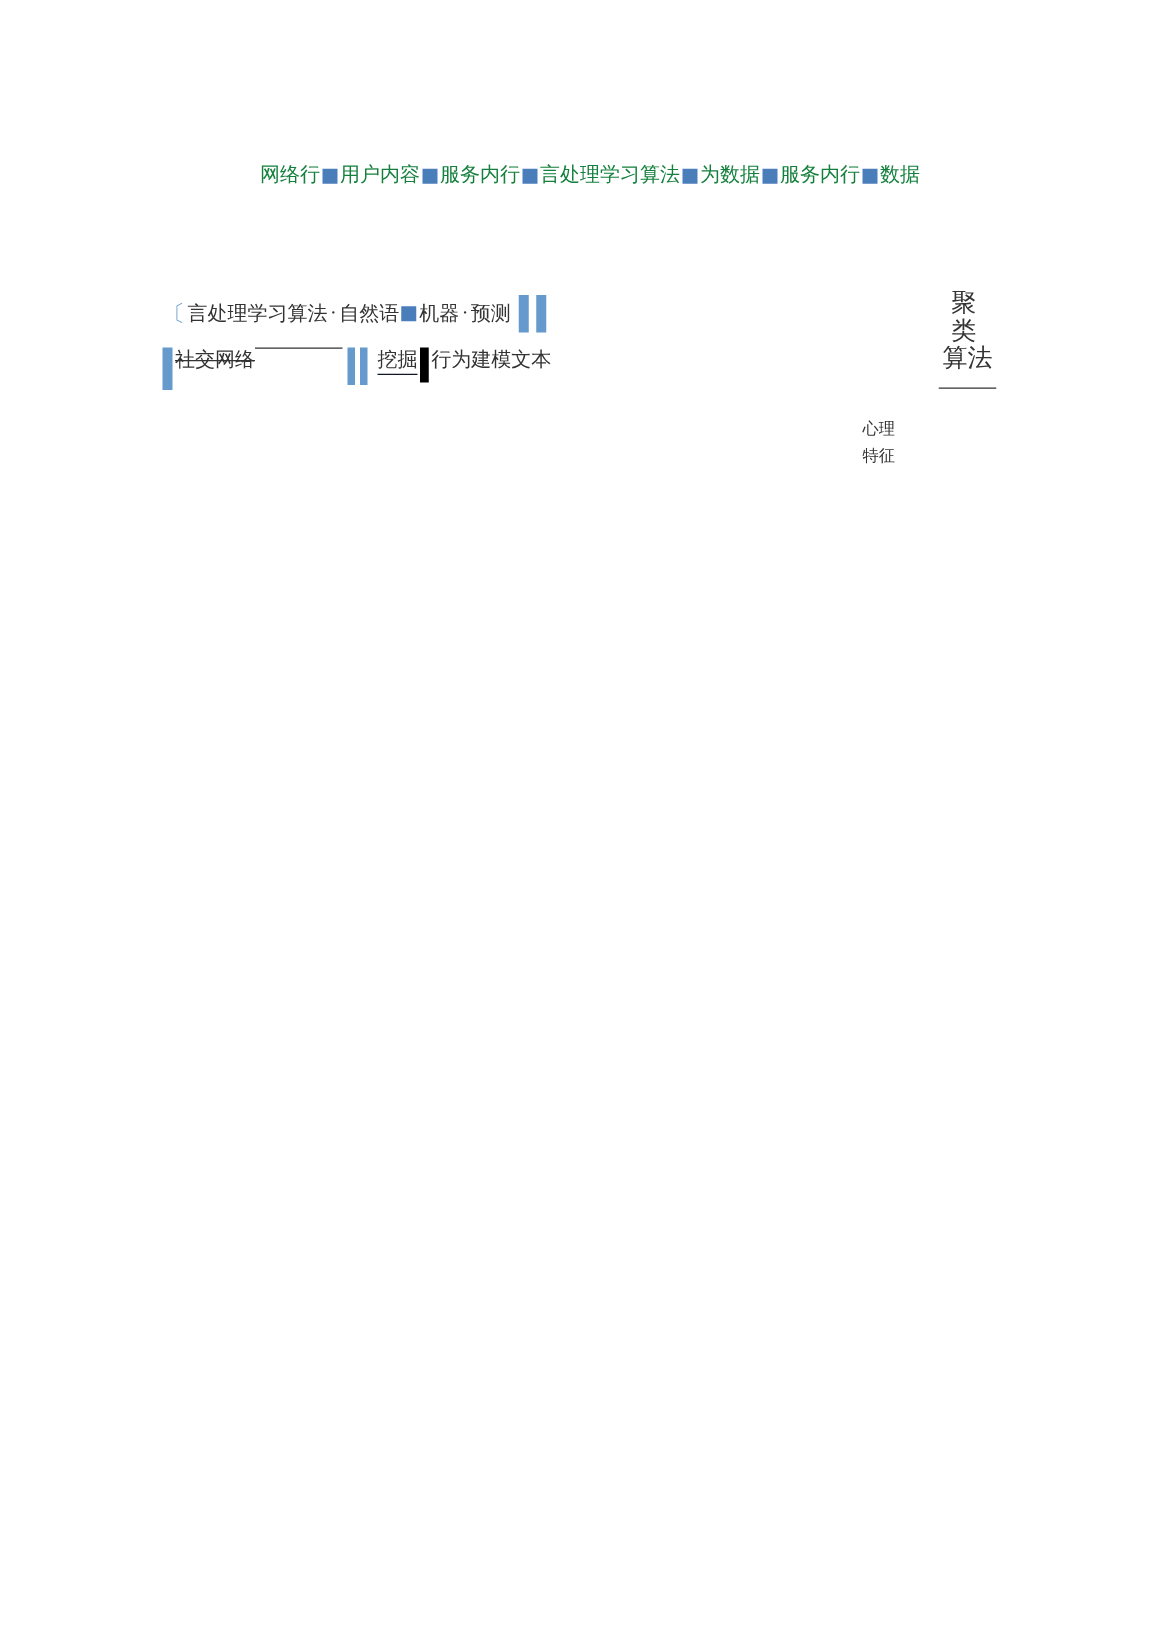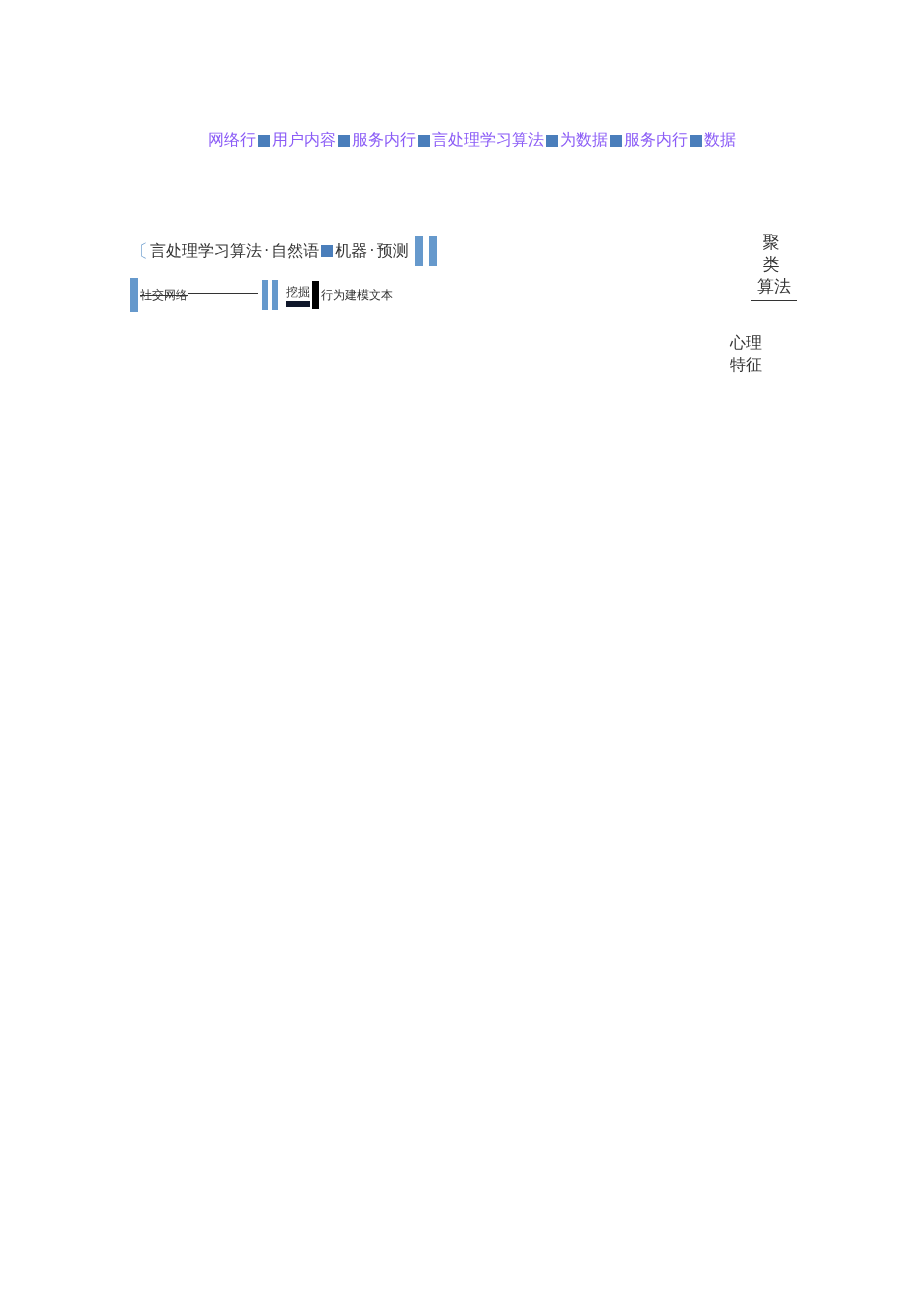--- a/index.html
+++ b/index.html
@@ -18,21 +18,21 @@
     .top-row {
       position: absolute;
       top: 130px;
       left: 208px;
       display: flex;
       align-items: center;
       font-size: 16px;
       white-space: nowrap;
     }
     .top-row .txt {
-      color: #8b5cf6;
+      color: #15803d;
     }
     .blue-box {
       display: inline-block;
       width: 12px;
       height: 12px;
       background: #4a7ebb;
       margin: 0 2px;
       vertical-align: middle;
     }
     .mid-row1 {
@@ -79,22 +79,22 @@
       display: inline-flex;
       gap: 4px;
       vertical-align: bottom;
       margin-left: 4px;
     }
     .mid-row2 {
       position: absolute;
       top: 278px;
       left: 130px;
       display: flex;
-      align-items: center;
-      font-size: 12px;
+      align-items: flex-start;
+      font-size: 16px;
       white-space: nowrap;
     }
     .social-strike {
       text-decoration: line-through;
       text-decoration-color: #333333;
     }
     .social-hline {
       display: inline-block;
       width: 70px;
       border-bottom: 1px solid #333333;
@@ -103,49 +103,48 @@
     }
     .black-bar {
       display: inline-block;
       width: 7px;
       height: 28px;
       background: #000000;
       vertical-align: bottom;
       margin: 0 2px;
     }
     .mining-underline {
-      border-bottom: 6px solid #0f172a;
+      border-bottom: 1px solid #0f172a;
     }
     .right-block1 {
       position: absolute;
       top: 232px;
       left: 750px;
-      font-size: 17px;
+      font-size: 20px;
       text-align: center;
       width: 48px;
       line-height: 22px;
     }
     .right-block1 .ln1 {
       letter-spacing: 6px;
     }
     .right-block1 .ln2 {
       border-bottom: 1px solid #333333;
-      padding-bottom: 2px;
+      padding-bottom: 12px;
       display: inline-block;
       width: 46px;
       font-family: Liberation Serif, serif;
     }
     .right-block2 {
       position: absolute;
       top: 332px;
       left: 690px;
-      font-size: 16px;
+      font-size: 13px;
       text-align: right;
       line-height: 22px;
-      margin-left: 40px;
     }
   </style>
 </head>
 <body>
 
 <div class="top-row">
   <span class="txt">网络行</span>
   <span class="blue-box"></span>
   <span class="txt">用户内容</span>
   <span class="blue-box"></span>

